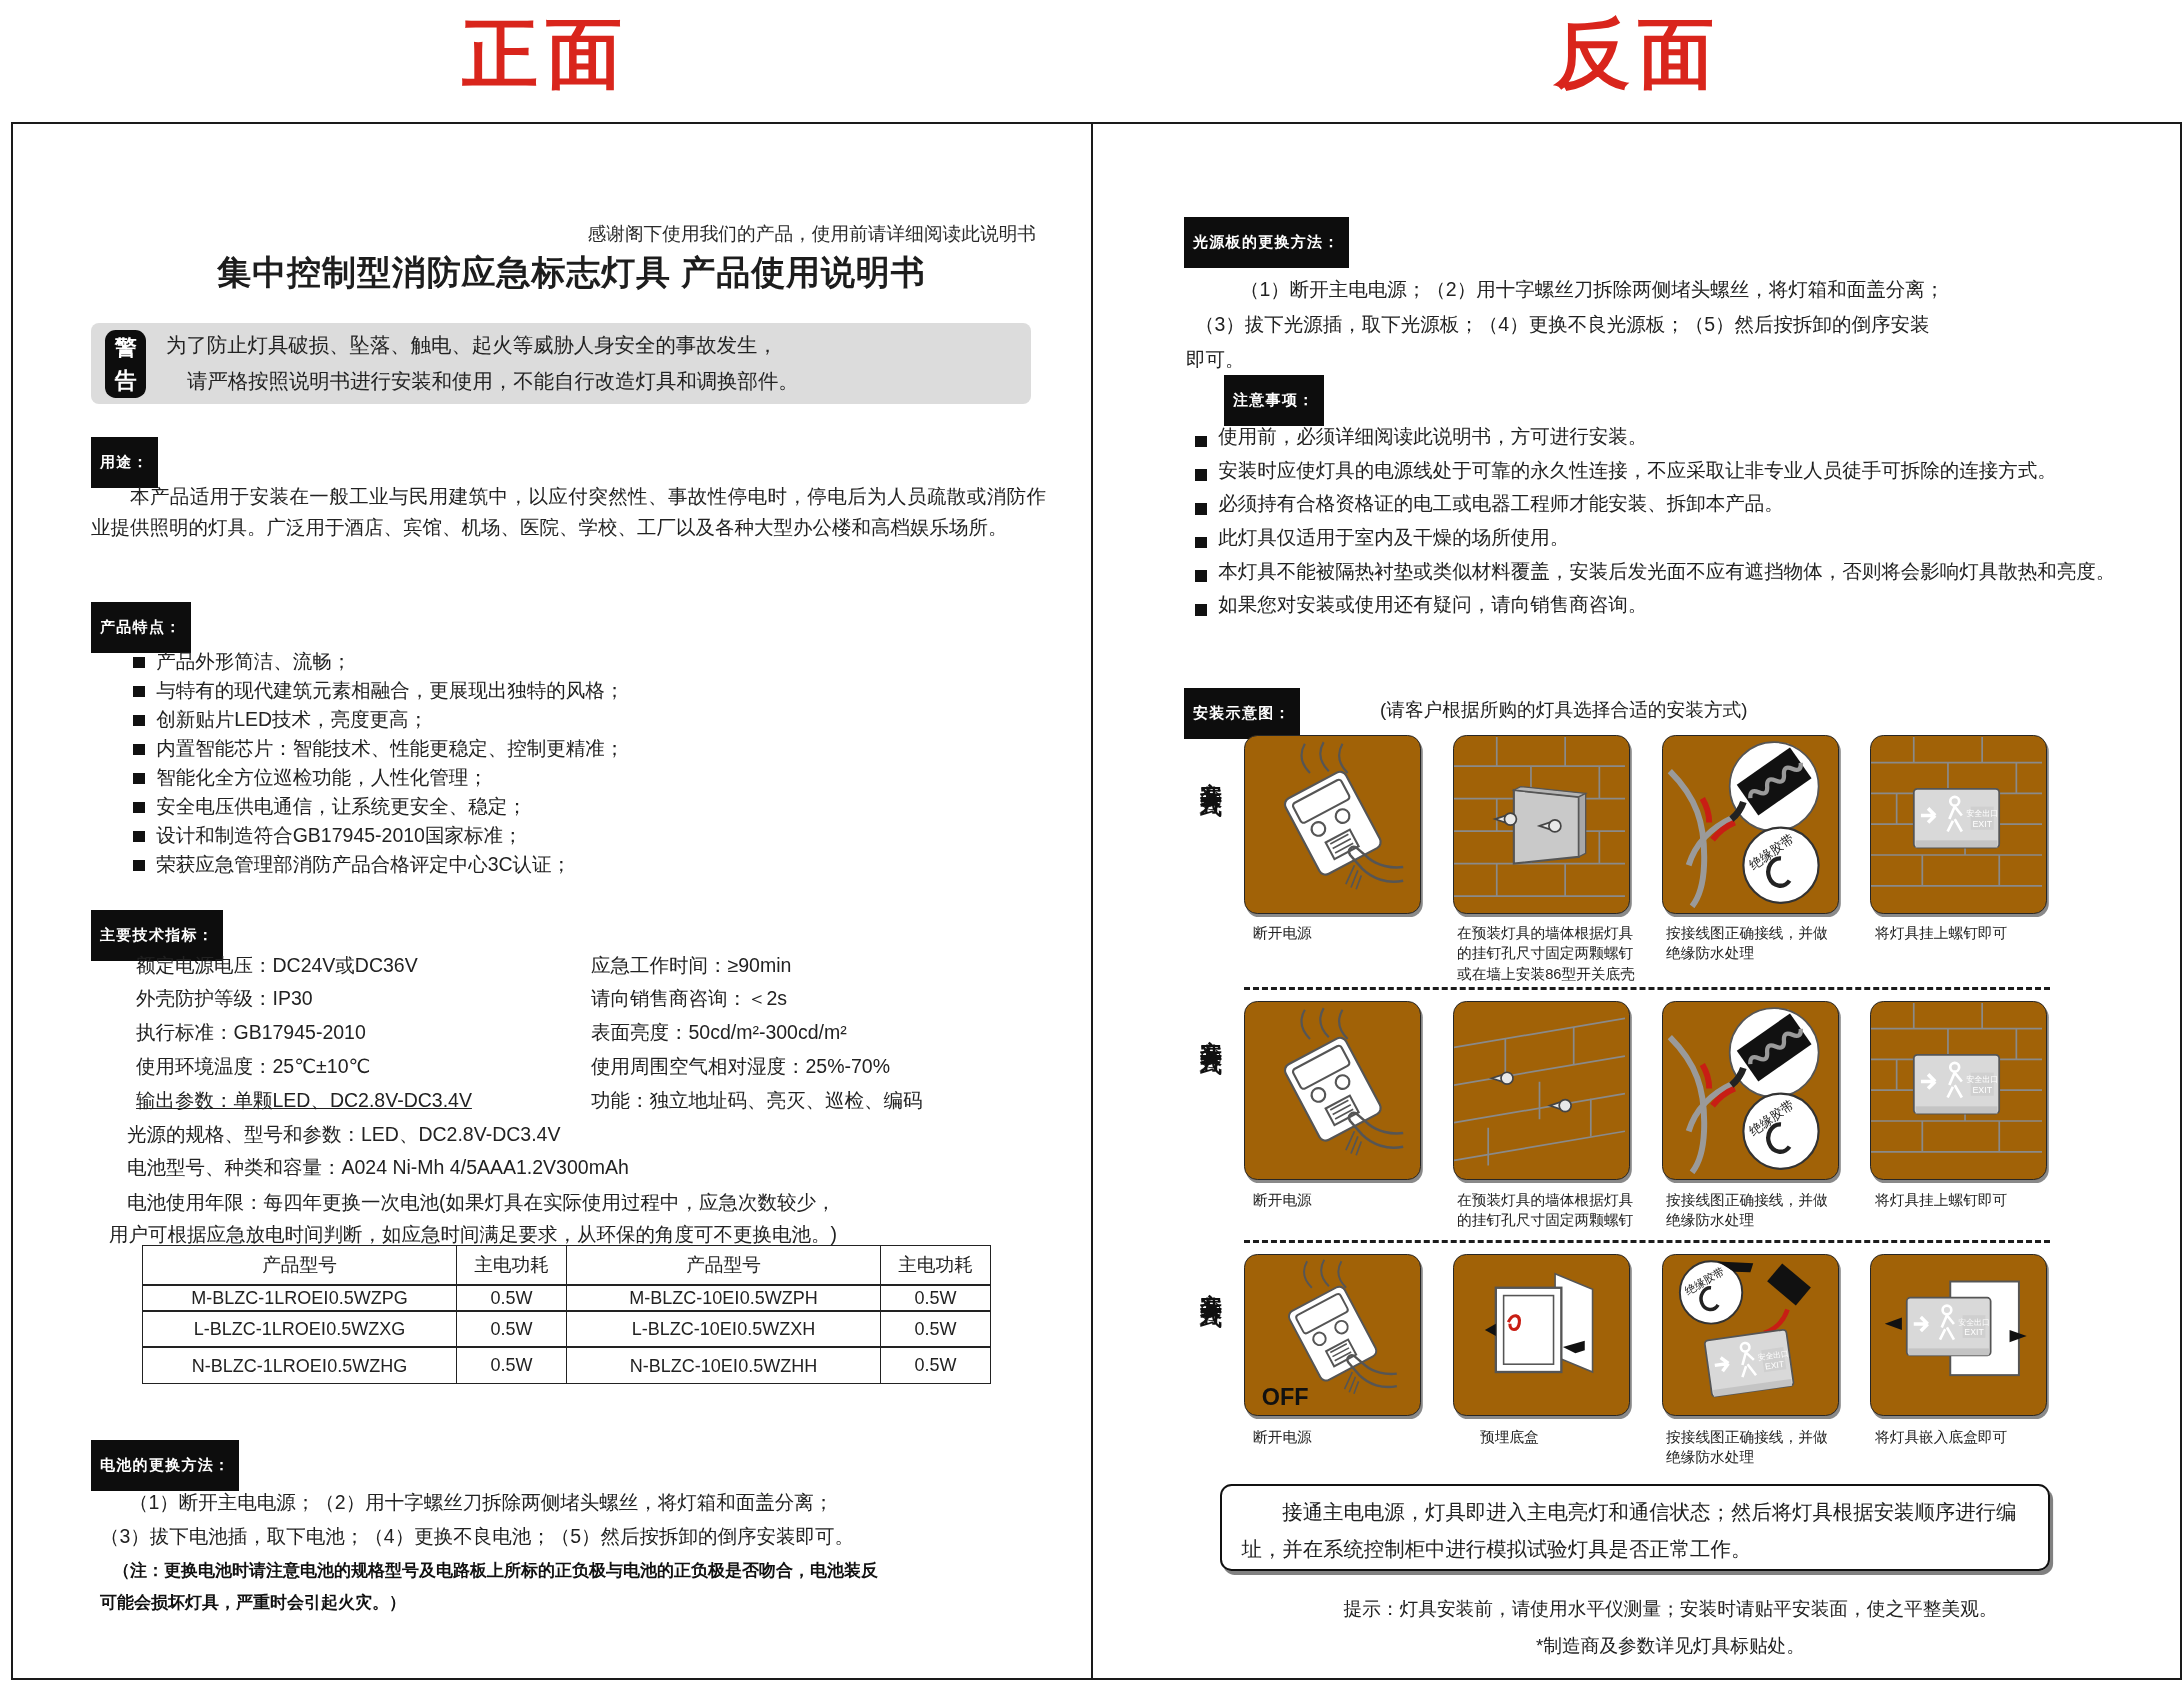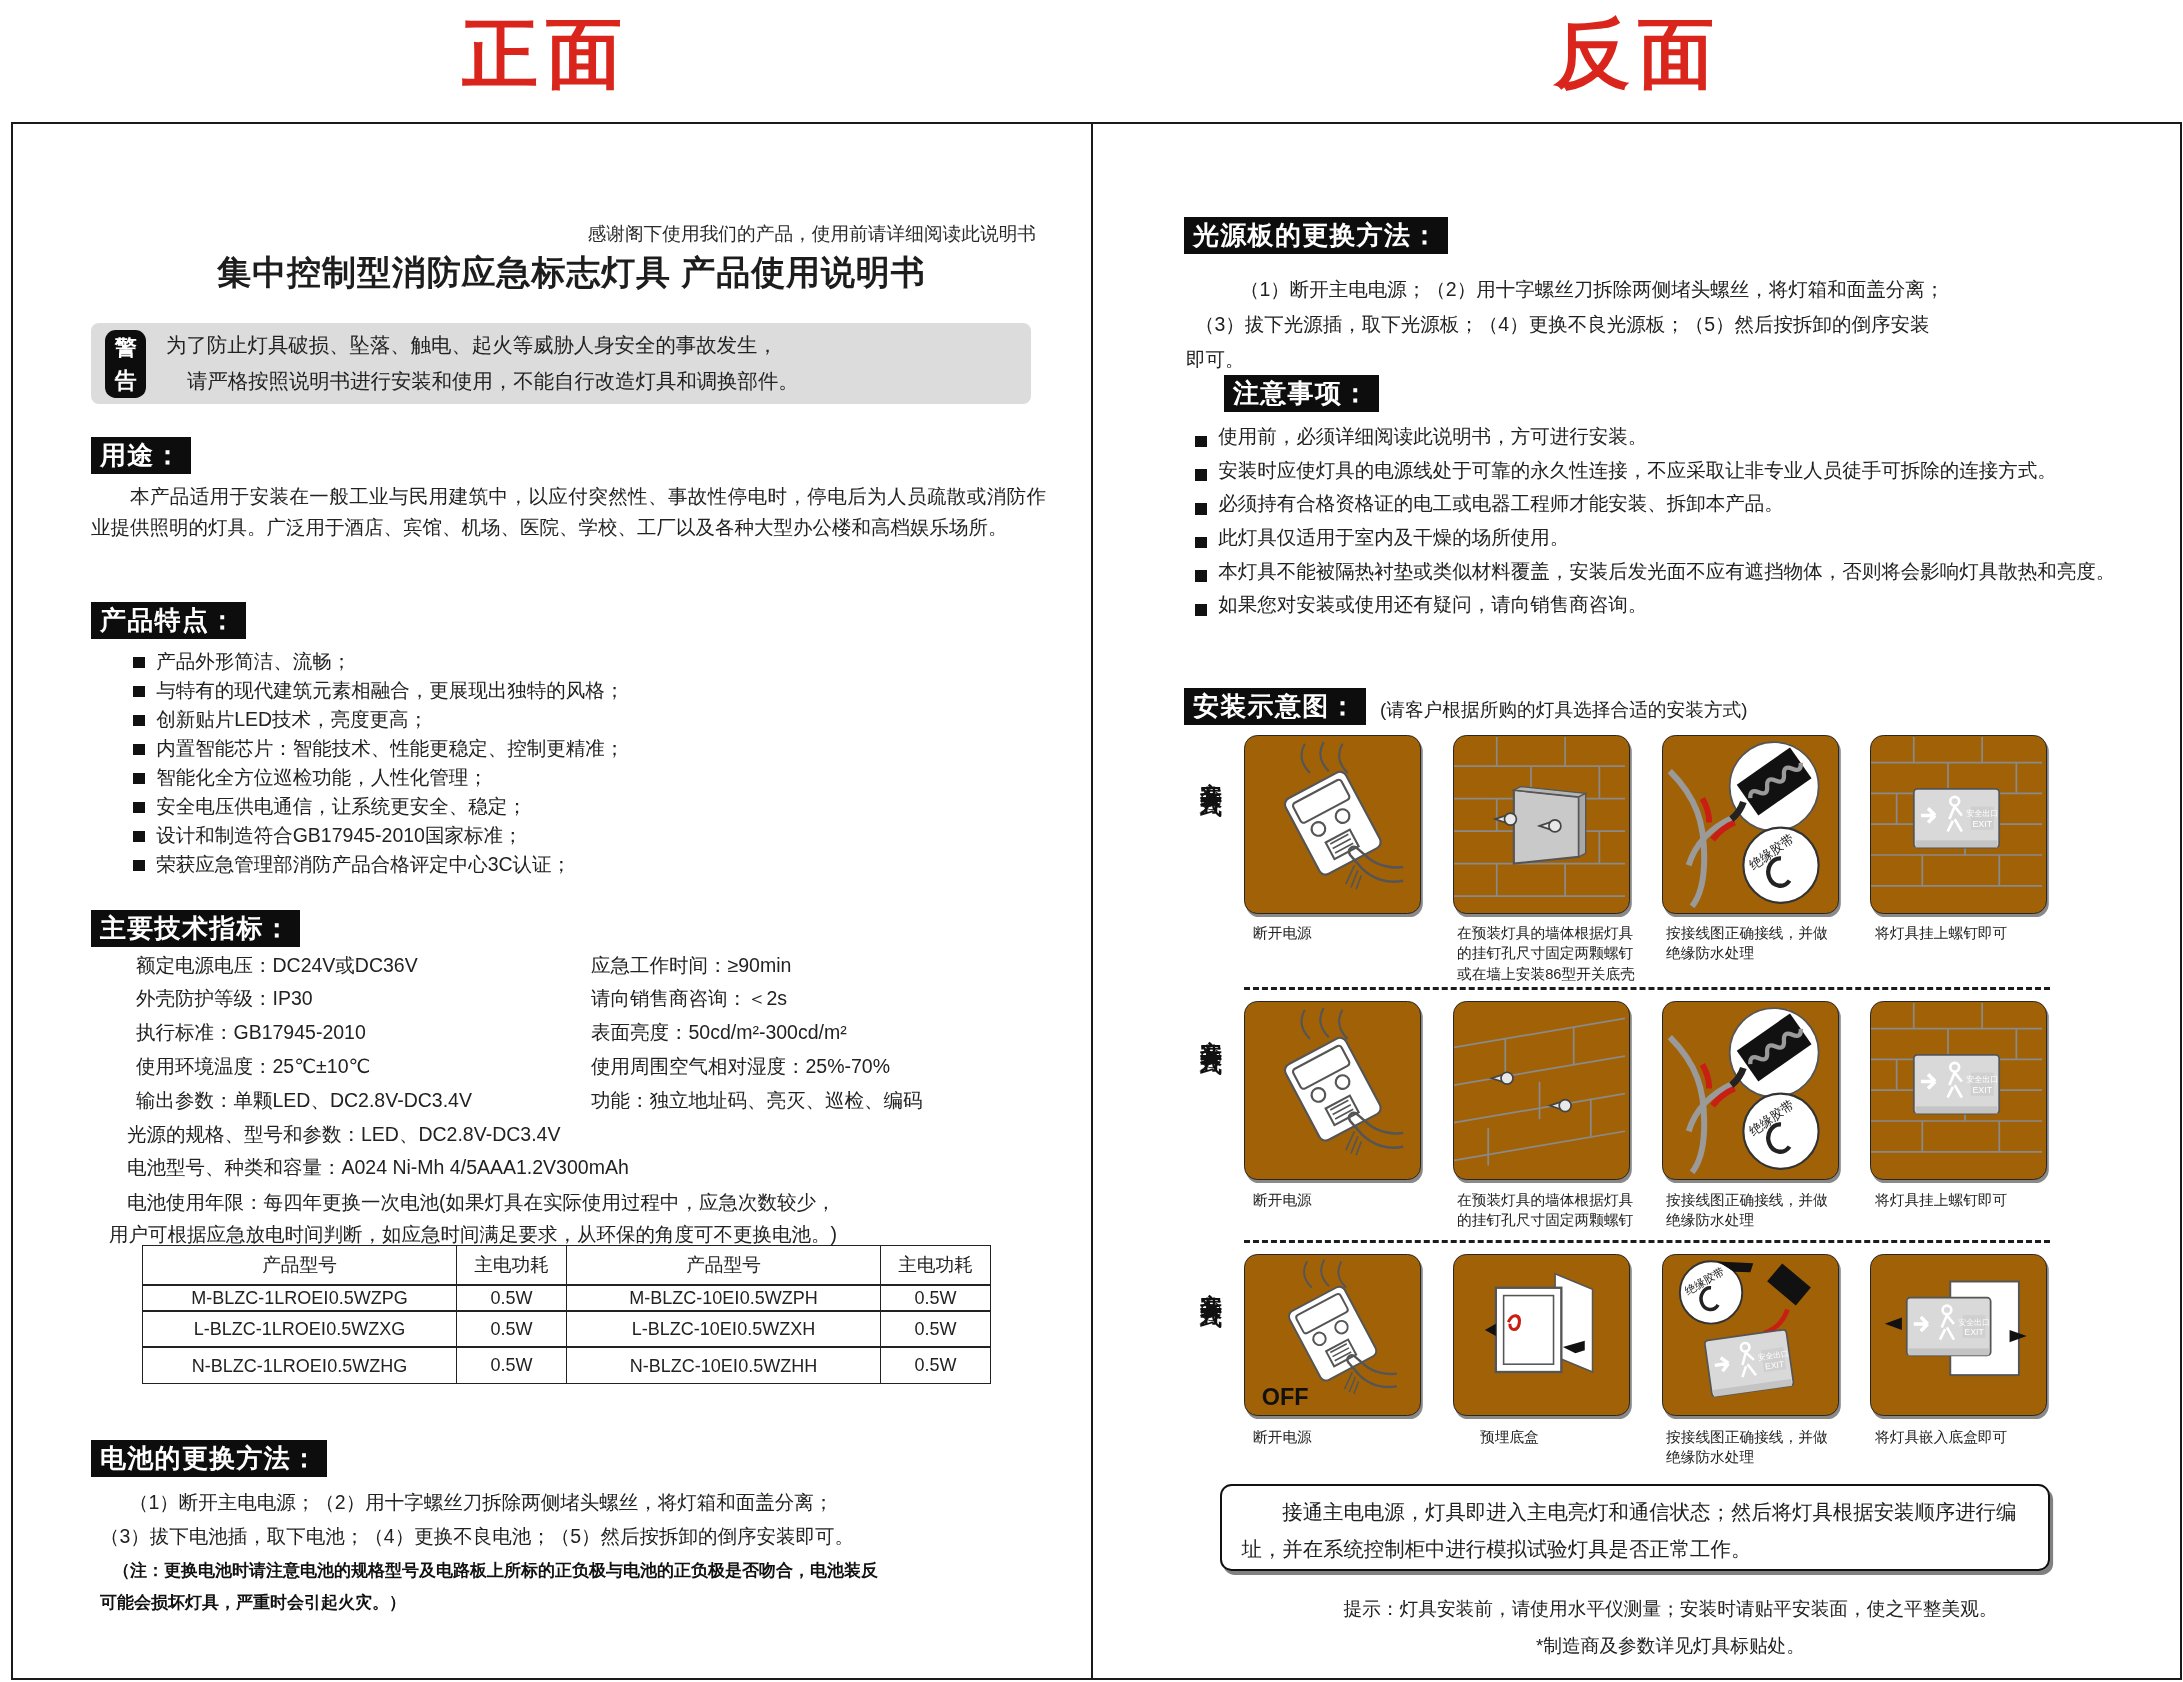--- a/index.html
+++ b/index.html
@@ -8,22 +8,22 @@
   .abs{position:absolute;}
   .pagetitle{font-size:76px;font-weight:bold;color:#d9251c;text-align:center;letter-spacing:8px;}
   .outerbox{left:11px;top:122px;width:2167px;height:1554px;border:2.2px solid #1a1a1a;}
   .divider{left:1091px;top:122px;width:1.8px;height:1556px;background:#1a1a1a;}
   .thanks{left:107px;top:221px;width:929px;text-align:right;font-size:18.7px;color:#2a2a2a;}
   .doctitle{left:107px;top:250px;width:929px;text-align:center;font-size:34px;font-weight:bold;letter-spacing:0.9px;}
   .warnbox{left:91px;top:323px;width:940px;height:81px;background:#dcdcdc;border-radius:8px;}
   .warnbadge{left:14.2px;top:6.7px;width:41px;height:68px;background:#0d0d0d;border-radius:10.7px;
              color:#fff;font-size:22px;font-weight:bold;text-align:center;line-height:33px;white-space:pre-line;padding-top:0.9px;box-sizing:border-box;}
   .warnline{left:75px;width:860px;font-size:20.4px;color:#222;}
-  .sechdr{display:inline-block;background:#0d0d0d;color:#fff;font-size:26px;font-weight:bold;
-          padding:1px 9px;letter-spacing:1.3px;}
+  .sechdr{display:inline-block;background:#0d0d0d;color:#fff;font-size:15px;font-weight:bold;
+          padding:16px 9px;letter-spacing:1.3px;}
   .bodytext{font-size:19.5px;line-height:31px;color:#222;}
   .feat{display:flex;align-items:baseline;height:29px;font-size:19.5px;color:#222;}
   .sq{width:11.6px;height:11.6px;background:#111;margin-right:11.6px;flex:0 0 auto;align-self:center;}
   .specline{font-size:19.5px;color:#222;white-space:nowrap;}
   table.models{border-collapse:collapse;font-size:18px;color:#222;}
   table.models th{font-size:18.7px;font-weight:normal;}
   table.models th,table.models td{border-left:1.3px solid #222;text-align:center;}
   table.models th:first-child,table.models td:first-child{border-left:none;}
   table.models thead tr{border-bottom:2.7px solid #222;}
   table.models tbody tr{border-bottom:2.2px solid #222;}
@@ -213,21 +213,21 @@
       <span class="sq"></span>
       <span>荣获应急管理部消防产品合格评定中心3C认证；</span>
     </div>
 </div>
 
 <div class="abs sechdr" style="left:91px;top:910px;">主要技术指标：</div>
 <div class="abs specline" style="left:136px;top:952px;">额定电源电压：DC24V或DC36V</div>
 <div class="abs specline" style="left:136px;top:985px;">外壳防护等级：IP30</div>
 <div class="abs specline" style="left:136px;top:1019px;">执行标准：GB17945-2010</div>
 <div class="abs specline" style="left:136px;top:1053px;">使用环境温度：25℃±10℃</div>
-<div class="abs specline" style="left:136px;top:1087px;">输出参数：单颗LED、DC2.8V-DC3.4V</div>
+<div class="abs specline" style="left:136px;top:1087px;text-decoration:underline;">输出参数：单颗LED、DC2.8V-DC3.4V</div>
 <div class="abs specline" style="left:591px;top:952px;">应急工作时间：≥90min</div>
 <div class="abs specline" style="left:591px;top:985px;">请向销售商咨询：＜2s</div>
 <div class="abs specline" style="left:591px;top:1019px;">表面亮度：50cd/m²-300cd/m²</div>
 <div class="abs specline" style="left:591px;top:1053px;">使用周围空气相对湿度：25%-70%</div>
 <div class="abs specline" style="left:591px;top:1087px;">功能：独立地址码、亮灭、巡检、编码</div>
 <div class="abs specline" style="left:127px;top:1121px;">光源的规格、型号和参数：LED、DC2.8V-DC3.4V</div>
 <div class="abs specline" style="left:127px;top:1154px;">电池型号、种类和容量：A024  Ni-Mh 4/5AAA1.2V300mAh</div>
 <div class="abs specline" style="left:127px;top:1189px;">电池使用年限：每四年更换一次电池(如果灯具在实际使用过程中，应急次数较少，</div>
 <div class="abs specline" style="left:109px;top:1221px;">用户可根据应急放电时间判断，如应急时间满足要求，从环保的角度可不更换电池。)</div>
 

